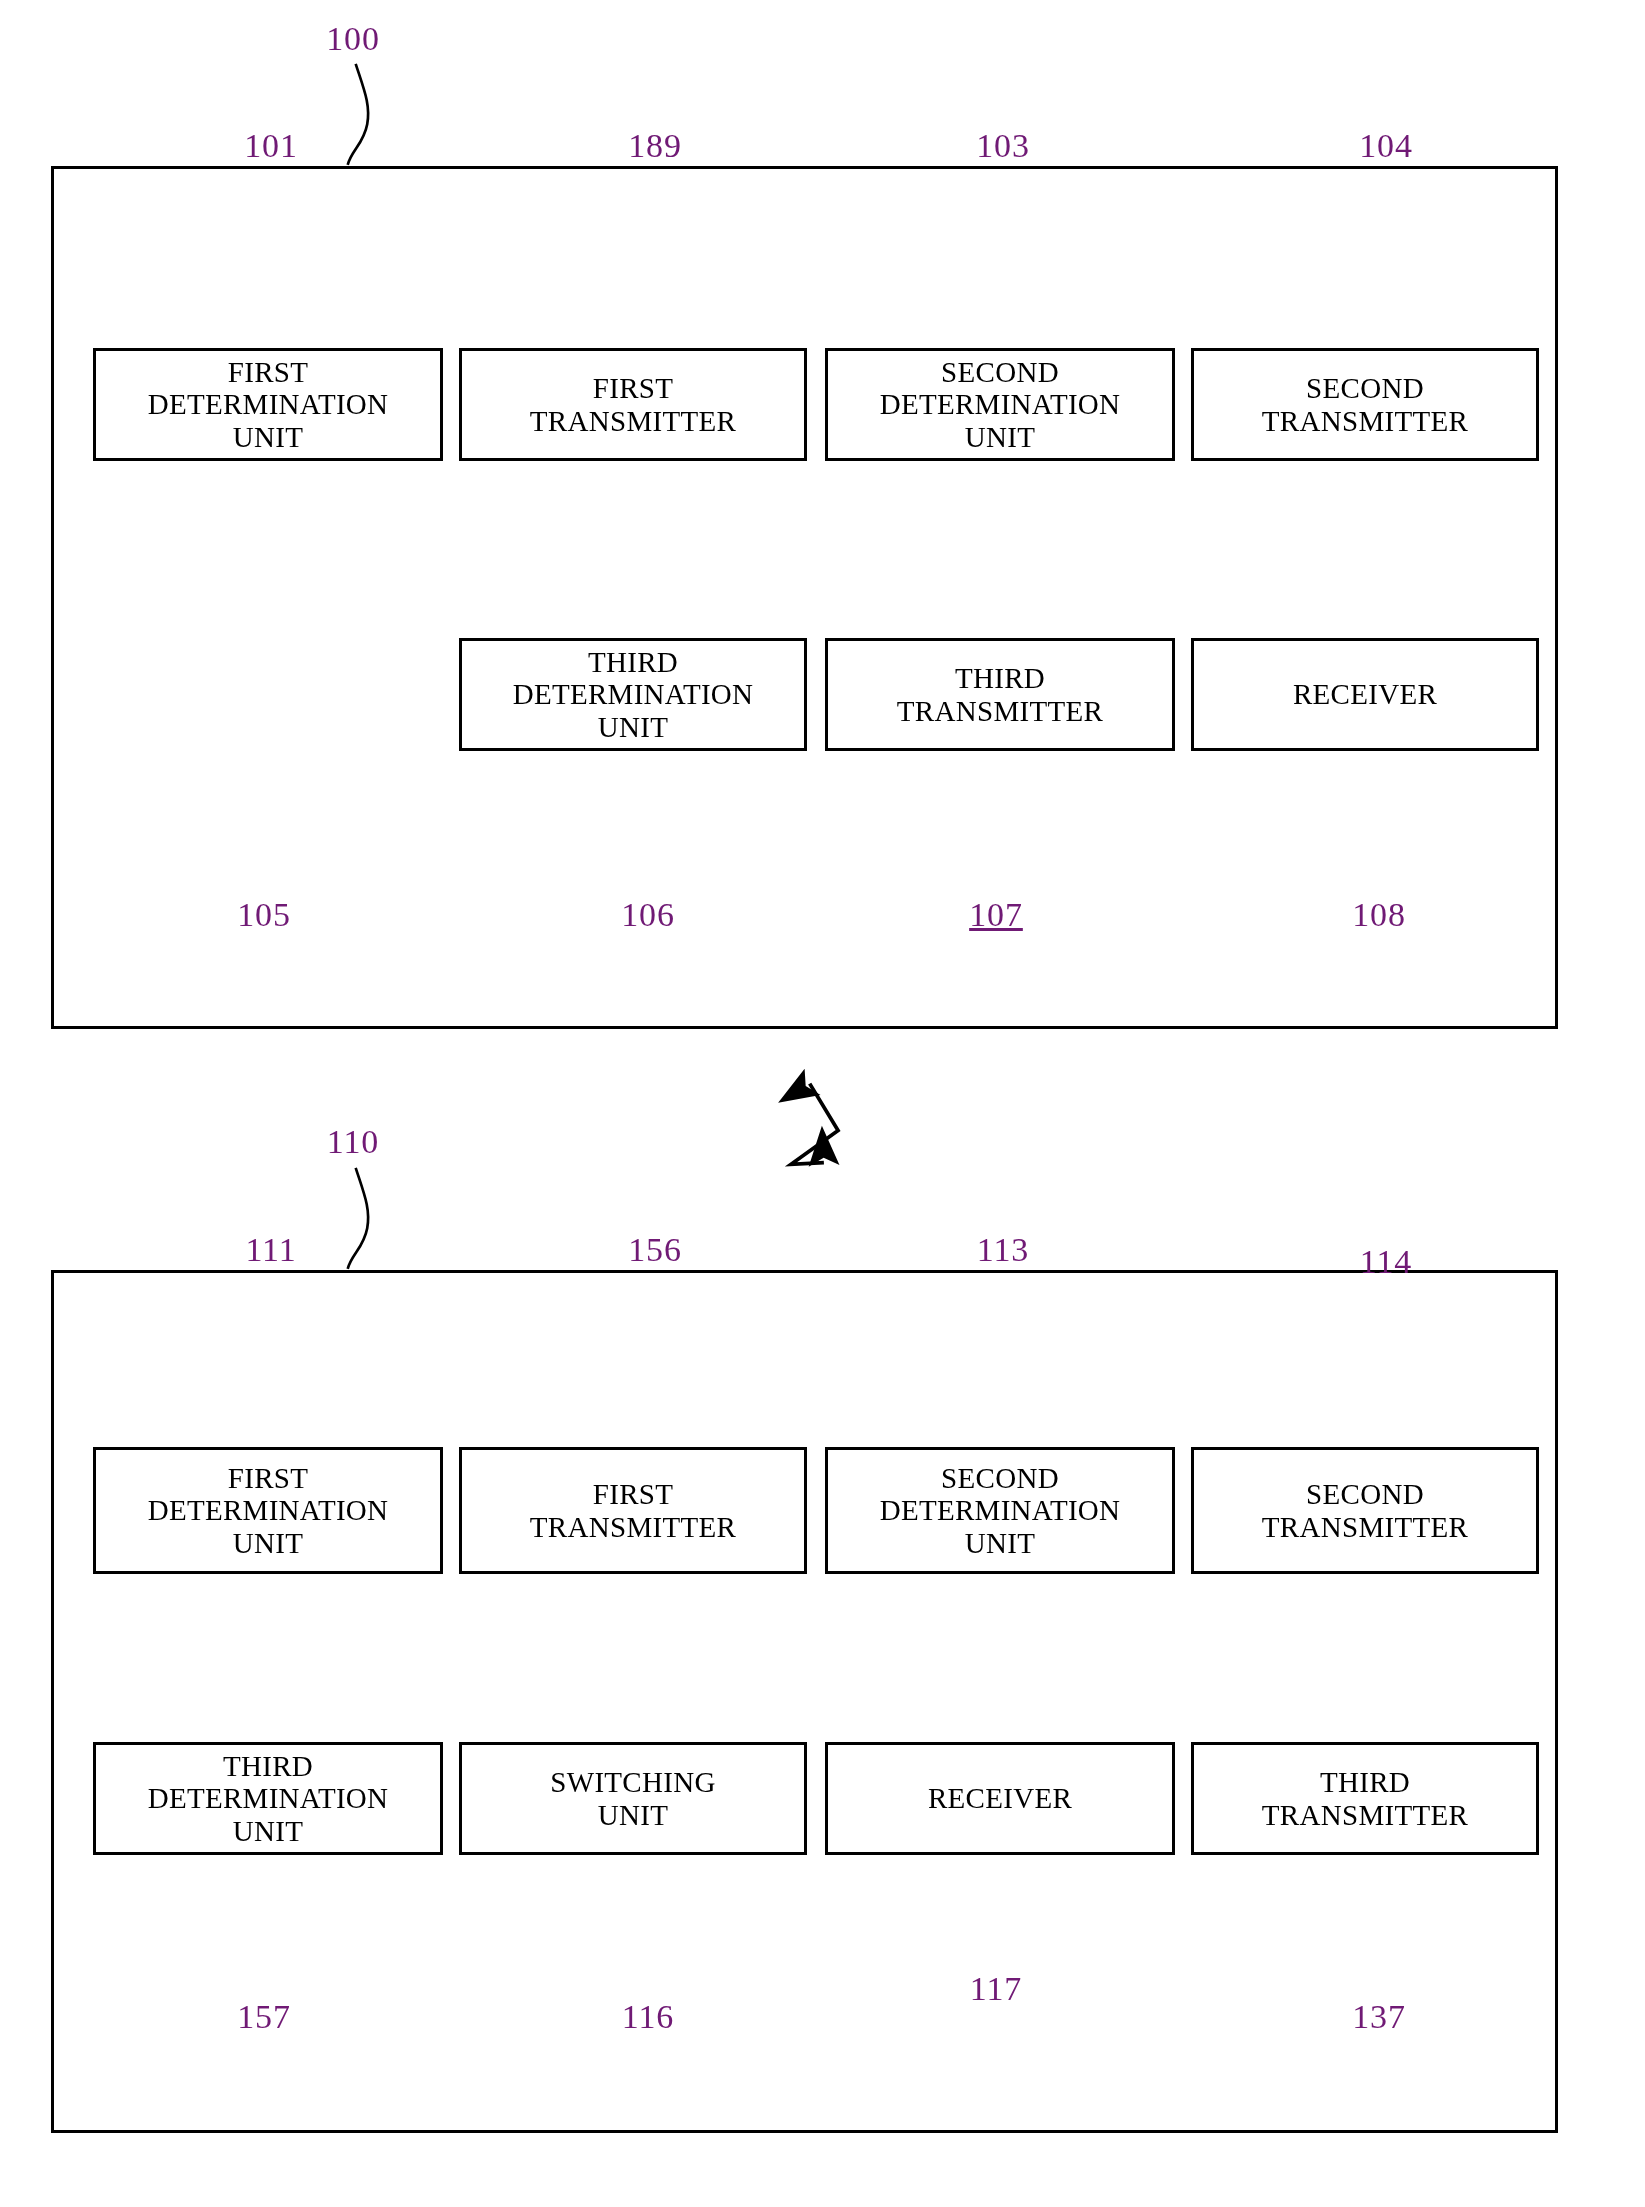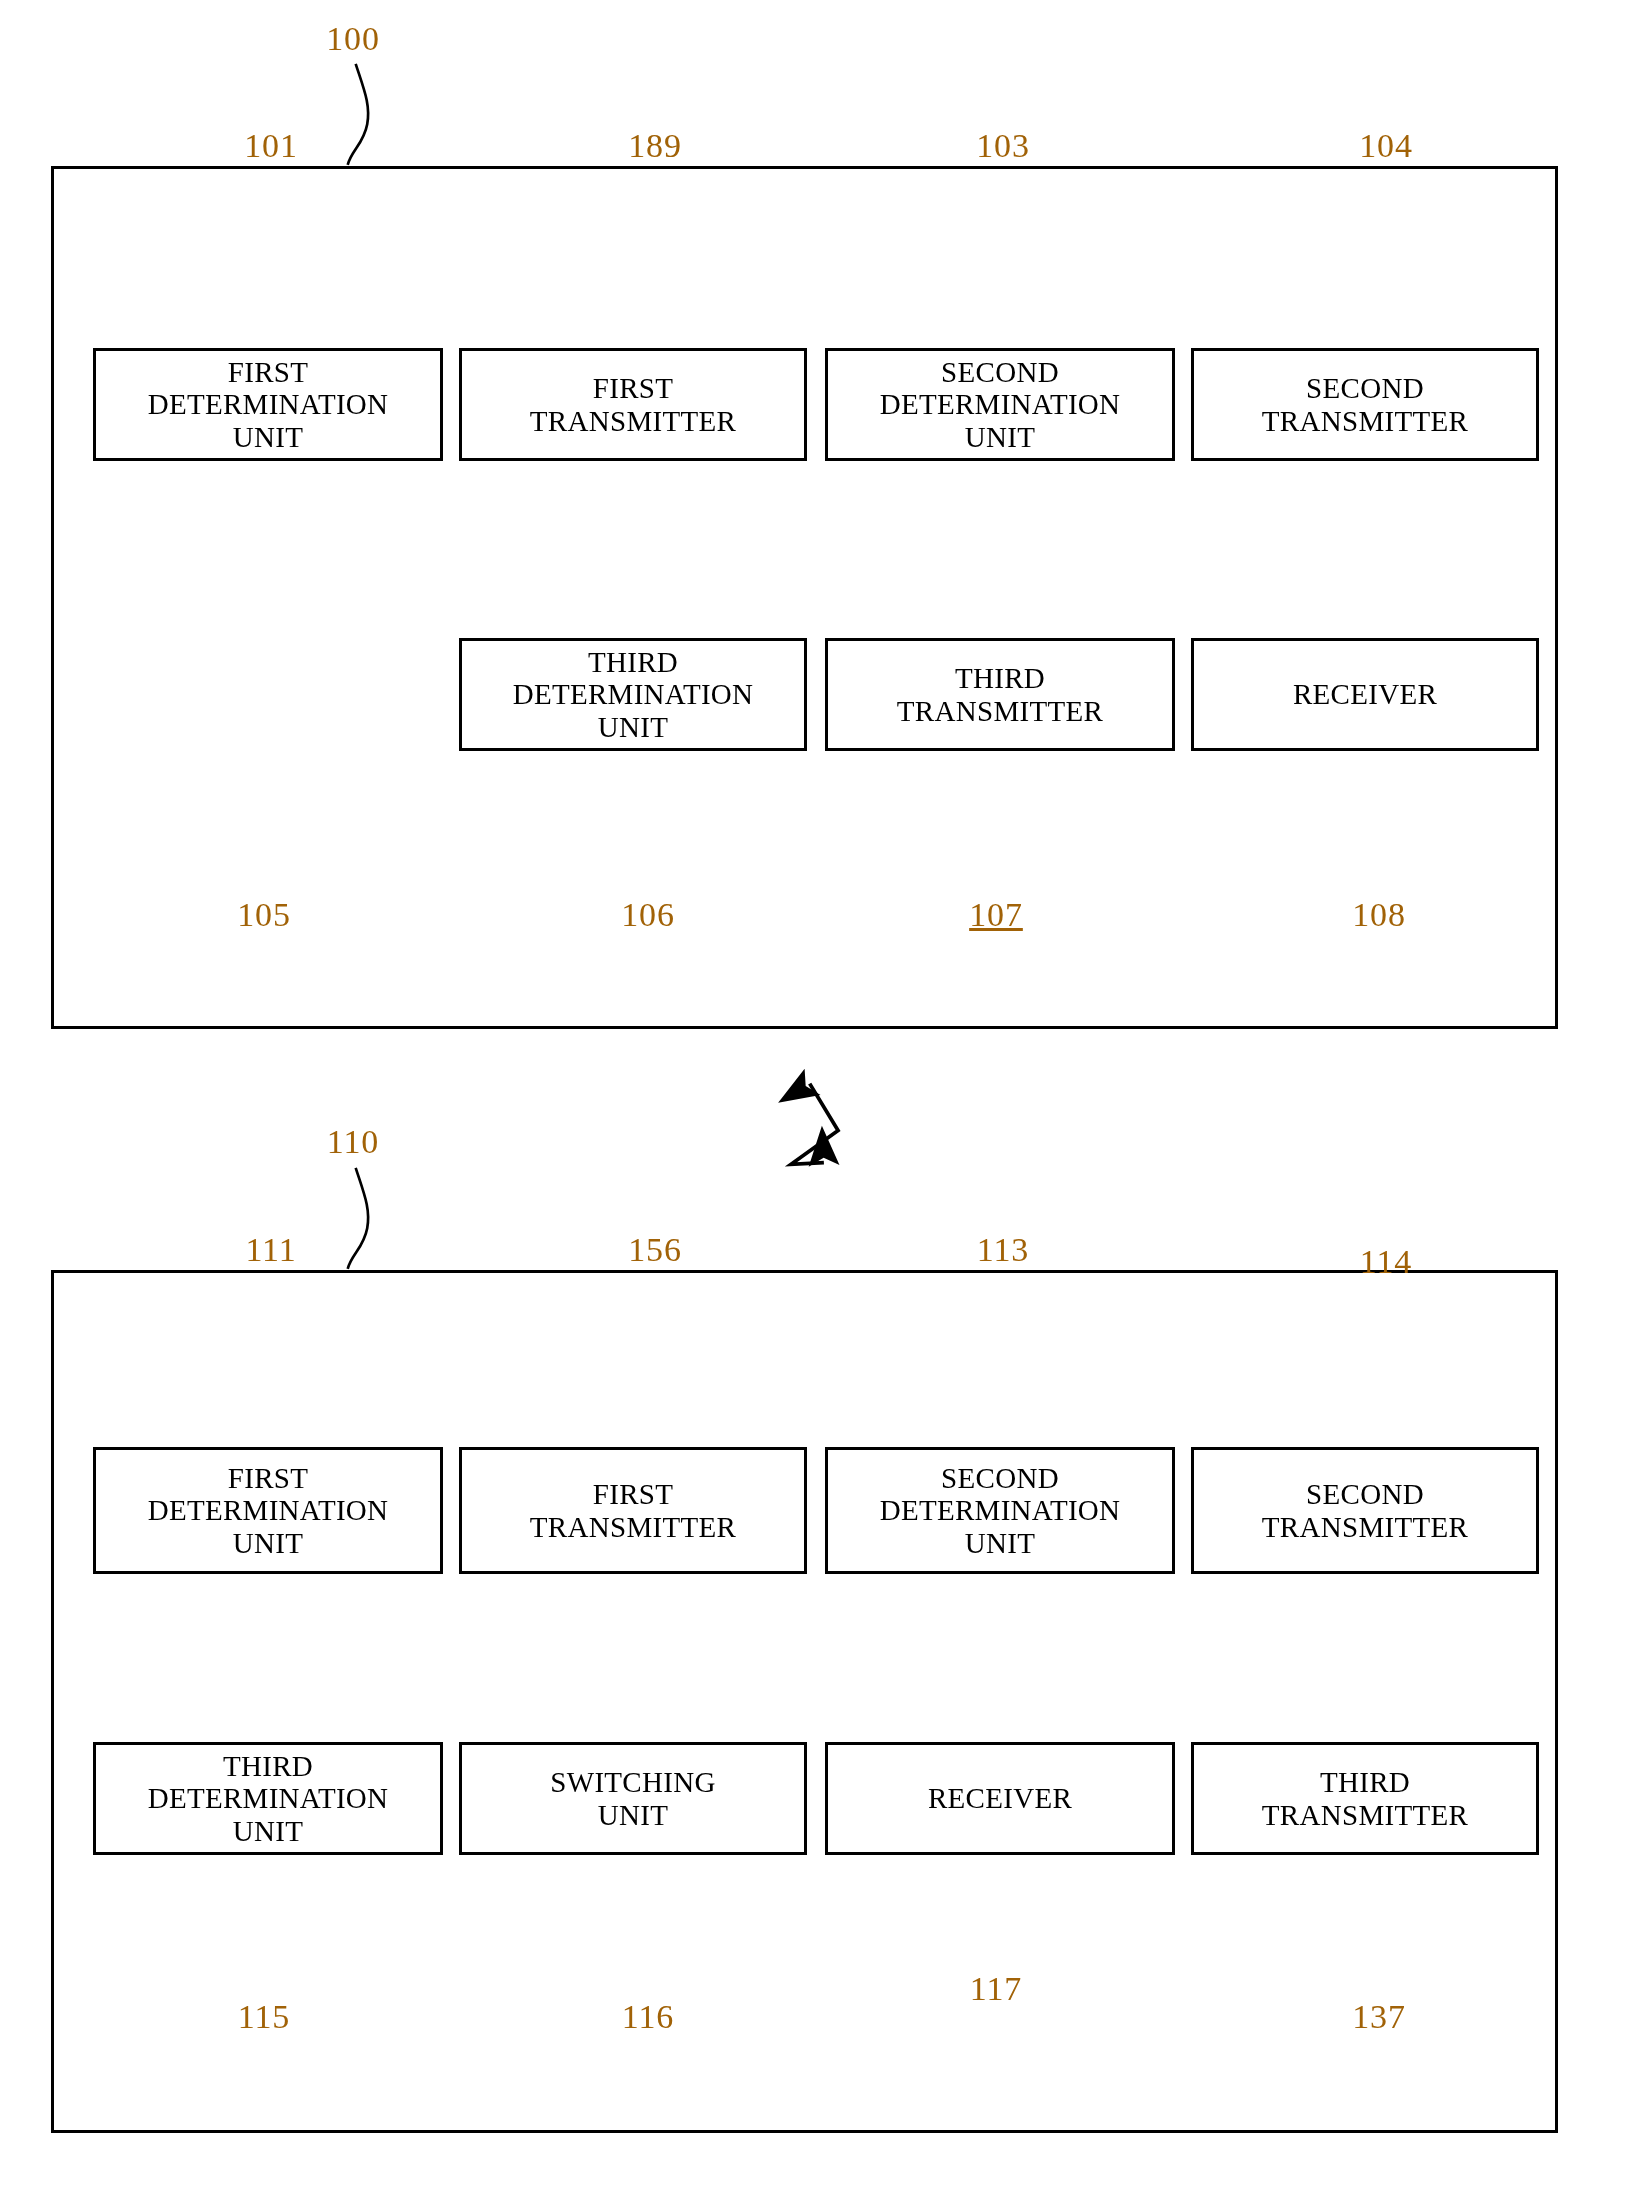--- a/index.html
+++ b/index.html
@@ -55,21 +55,21 @@
     color: #000;
     white-space: pre-line;
     padding: 0 1.8px;
   }
 
   
   .ref-num {
     position: absolute;
     font-family: "Liberation Serif", "DejaVu Serif", serif;
     font-size: 34px;
-    color: #a16207;
+    color: #701a75;
     text-align: center;
     width: 106px;
     letter-spacing: 0.9px;
   }
 </style>
 </head>
 <body>
 
 <div id="stage">
 
@@ -211,19 +211,19 @@
 UNIT</span>
   </div>
   <div class="unit-box" style="left:825px; top:1742px; width:350px; height:113px;">
     <span class="unit-label">RECEIVER</span>
   </div>
   <div class="unit-box" style="left:1191px; top:1742px; width:348px; height:113px;">
     <span class="unit-label">THIRD
 TRANSMITTER</span>
   </div>
 
-  <div class="ref-num" style="left:211px; top:1998px;">115</div>
+  <div class="ref-num" style="left:211px; top:1998px;">157</div>
   <div class="ref-num" style="left:595px; top:1998px;">116</div>
   <div class="ref-num" style="left:943px; top:1970px;">117</div>
   <div class="ref-num" style="left:1326px; top:1998px;">137</div>
 
 </div>
 
 
 </body></html>

